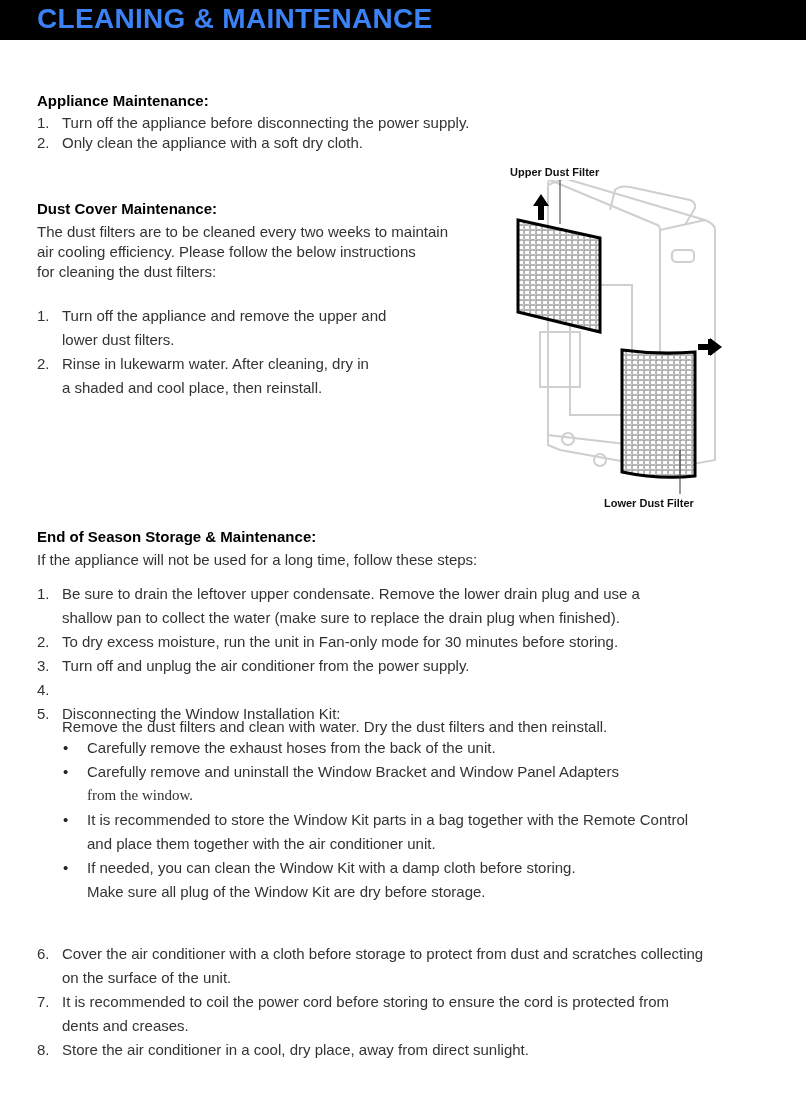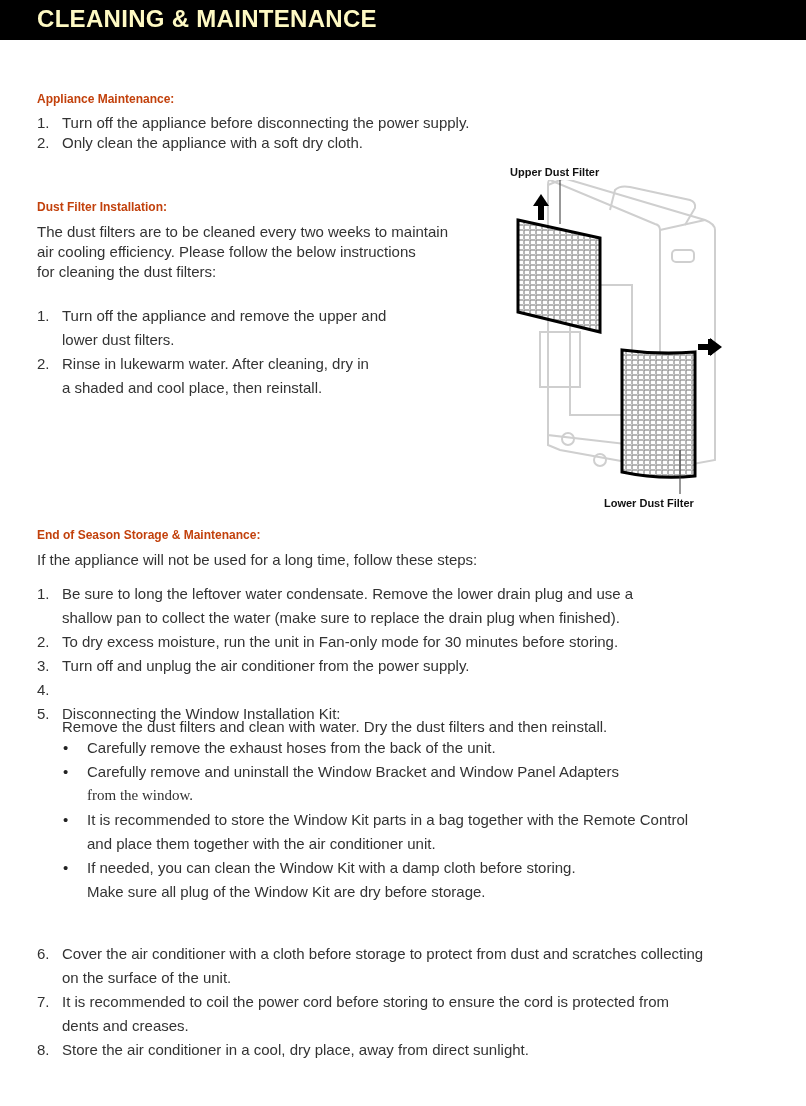--- a/index.html
+++ b/index.html
@@ -1,43 +1,43 @@
 <!DOCTYPE html>
 <html><head>
 <meta charset="utf-8">
 <style>
   html, body { margin: 0; padding: 0; background: #ffffff; }
   body { width: 806px; height: 1106px; position: relative; overflow: hidden;
          font-family: "Liberation Sans", "DejaVu Sans", sans-serif; color: #222; }
   .banner { position: absolute; left: 0; top: 0; width: 806px; height: 40px; background: #000; }
-  .banner h1 { margin: 0; position: absolute; left: 37px; top: 4px; color: #fef9c3;
-               font-size: 24px; font-weight: bold; letter-spacing: 0.3px; line-height: 30px; }
+  .banner h1 { margin: 0; position: absolute; left: 37px; top: 4px; color: #3b82f6;
+               font-size: 28px; font-weight: bold; letter-spacing: 0.3px; line-height: 30px; }
   .abs { position: absolute; }
-  .heading { font-weight: bold; font-size: 12px; color: #c2410c; }
+  .heading { font-weight: bold; font-size: 15px; color: #000000; }
   .text { font-size: 15px; color: #333; line-height: 20px; }
   .num { position: absolute; left: 37px; font-size: 15px; color: #333; }
   .item { position: absolute; left: 62px; font-size: 15px; color: #333; }
   .bullet { position: absolute; left: 63px; font-size: 15px; color: #222; }
   .bitem { position: absolute; left: 87px; font-size: 15px; color: #333; }
   .label { font-size: 11px; font-weight: bold; color: #111; }
 </style>
 </head>
 <body>
 
 <div class="banner">
   <h1>CLEANING &amp; MAINTENANCE</h1>
 </div>
 
 <div class="abs heading" style="left:37px;top:92px;">Appliance Maintenance:</div>
 <div class="num" style="top:114px;">1.</div>
 <div class="item" style="top:114px;">Turn off the appliance before disconnecting the power supply.</div>
 <div class="num" style="top:134px;">2.</div>
 <div class="item" style="top:134px;">Only clean the appliance with a soft dry cloth.</div>
 
-<div class="abs heading" style="left:37px;top:200px;">Dust Filter Installation:</div>
+<div class="abs heading" style="left:37px;top:200px;">Dust Cover Maintenance:</div>
 <div class="abs text" style="left:37px;top:222px;">The dust filters are to be cleaned every two weeks to maintain</div>
 <div class="abs text" style="left:37px;top:242px;">air cooling efficiency. Please follow the below instructions</div>
 <div class="abs text" style="left:37px;top:262px;">for cleaning the dust filters:</div>
 
 <div class="num" style="top:307px;">1.</div>
 <div class="item" style="top:307px;">Turn off the appliance and remove the upper and</div>
 <div class="item" style="top:331px;">lower dust filters.</div>
 <div class="num" style="top:355px;">2.</div>
 <div class="item" style="top:355px;text-align:center;">Rinse in lukewarm water. After cleaning, dry in</div>
 <div class="item" style="top:379px;">a shaded and cool place, then reinstall.</div>
@@ -89,21 +89,21 @@
     <polygon points="208,159 212,159 212,159 212,159 212,159 212,159 212,159" fill="#000"></polygon>
     <polygon points="208,159 212,159 212,175 208,175" fill="#000"></polygon>
     <polygon points="210,158 222,167 210,176" fill="#000"></polygon>
   </g>
 </svg>
 
 <div class="abs heading" style="left:37px;top:528px;">End of Season Storage &amp; Maintenance:</div>
 <div class="abs text" style="left:37px;top:550px;">If the appliance will not be used for a long time, follow these steps:</div>
 
 <div class="num" style="top:585px;">1.</div>
-<div class="item" style="top:585px;">Be sure to long the leftover water condensate. Remove the lower drain plug and use a</div>
+<div class="item" style="top:585px;">Be sure to drain the leftover upper condensate. Remove the lower drain plug and use a</div>
 <div class="item" style="top:609px;">shallow pan to collect the water (make sure to replace the drain plug when finished).</div>
 <div class="num" style="top:633px;">2.</div>
 <div class="item" style="top:633px;">To dry excess moisture, run the unit in Fan-only mode for 30 minutes before storing.</div>
 <div class="num" style="top:657px;">3.</div>
 <div class="item" style="top:657px;">Turn off and unplug the air conditioner from the power supply.</div>
 <div class="num" style="top:681px;">4.</div>
 <div class="item" style="top:681px;margin-top:37px;">Remove the dust filters and clean with water. Dry the dust filters and then reinstall.</div>
 <div class="num" style="top:705px;">5.</div>
 <div class="item" style="top:705px;">Disconnecting the Window Installation Kit:</div>
 

